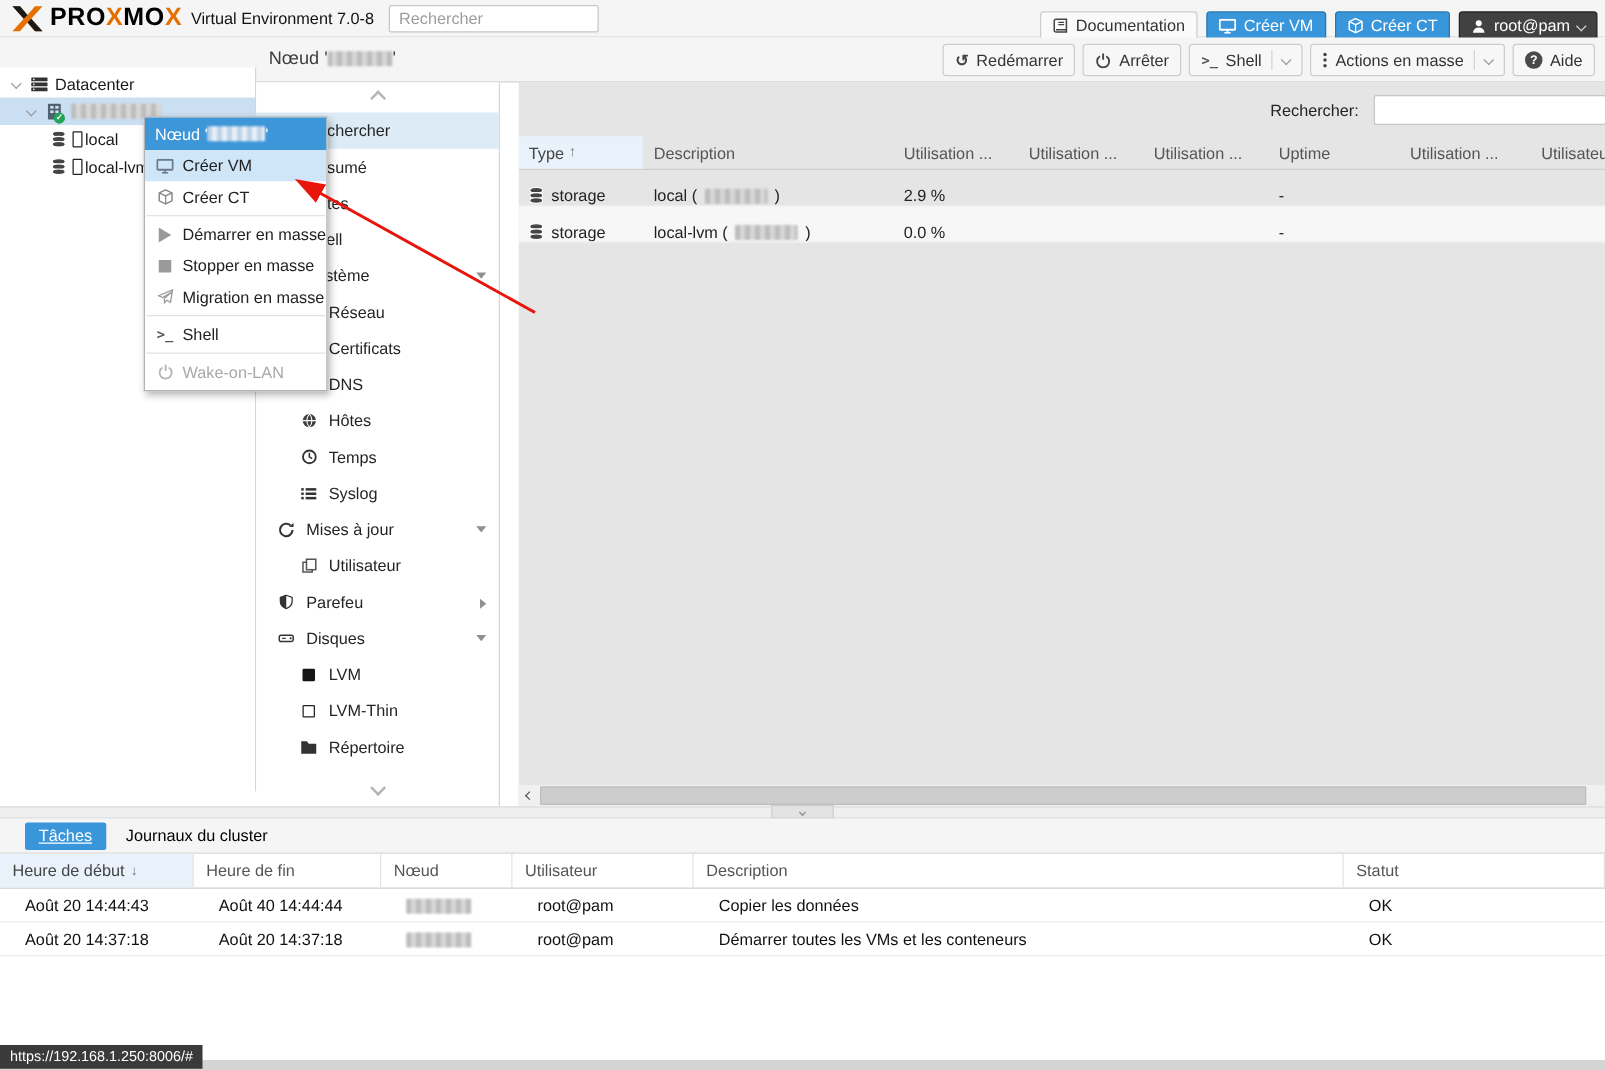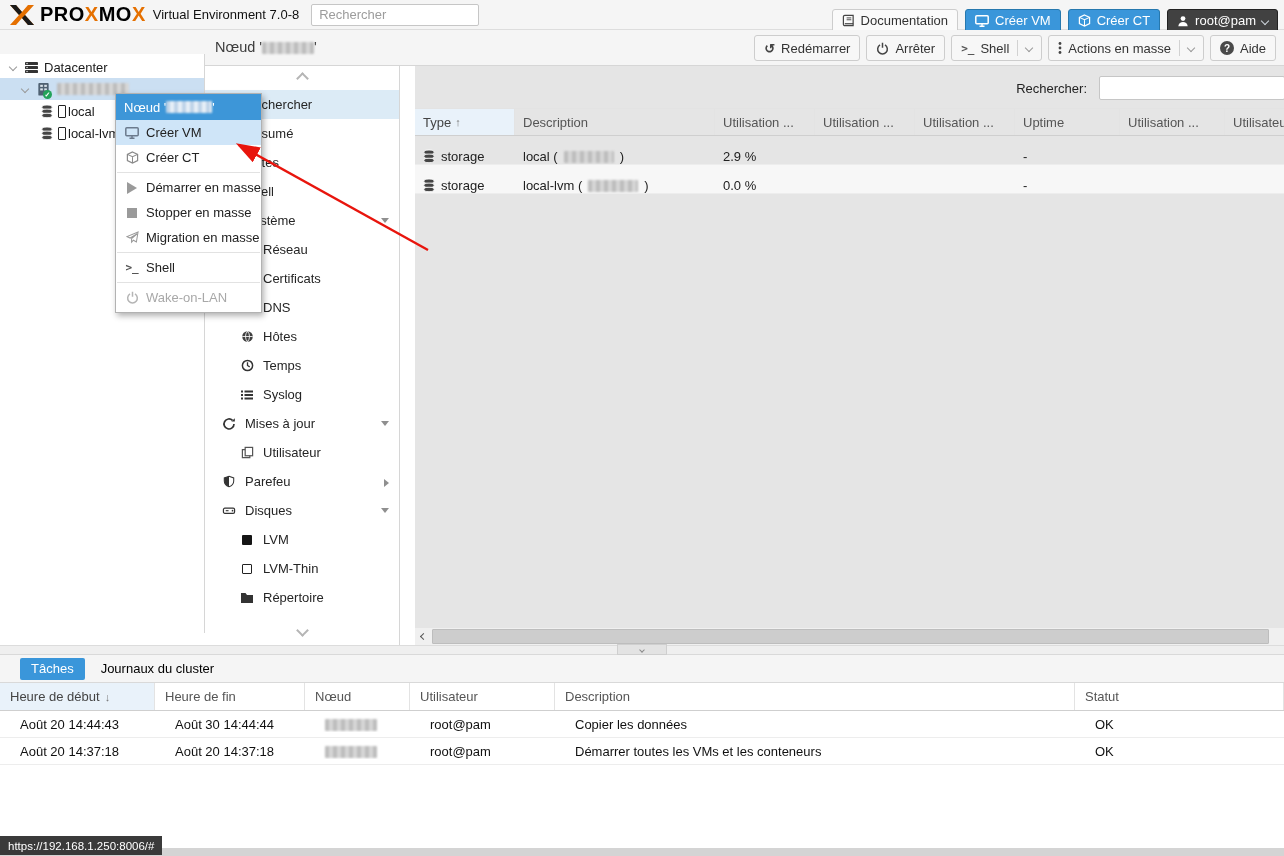--- a/index.html
+++ b/index.html
@@ -72,21 +72,21 @@
   .chv.sm { width:5px; height:5px; border-color:#555; border-width:1.7px; }
 
   
   #splitter { left:0; top:645px; width:1284px; height:10px; background:#efefef; border-top:1px solid #dcdcdc; border-bottom:1px solid #d9d9d9; }
   .collapse-handle { position:absolute; left:617px; top:-2px; width:50px; height:11px; background:#e3e3e3; border:1px solid #cfcfcf; display:flex; align-items:center; justify-content:center; }
   .collapse-handle .chv { width:4px; height:4px; border-color:#8a8a8a; }
 
   
   #bottom { left:0; top:655px; width:1284px; height:193px; background:#fff; }
   .tabbar { height:28px; background:#f5f5f5; border-bottom:1px solid #d9d9d9; display:flex; align-items:center; }
-  .tab-active { margin-left:20px; height:22px; padding:0 11px; background:#3a96da; color:#fff; border-radius:2px; display:flex; align-items:center; }
+  .tab-active { margin-left:20px; height:22px; padding:0 11px; background:#3a96da; color:#fff; border-radius:2px; display:flex; align-items:center;text-decoration:underline; }
   .tab-plain { margin-left:16px; color:#000000; }
   .bhead { height:28px; display:flex; border-bottom:1px solid #cfcfcf; color:#555; }
   .bh { display:flex; align-items:center; gap:5px; padding:0 10px; border-right:1px solid #e3e3e3; white-space:nowrap; overflow:hidden; }
   .bh.sorted { background:#e9f2fa; color:#444; }
   .brow { height:27px; display:flex; align-items:center; border-bottom:1px solid #ededed; color:#111; }
   .bc { padding:0 20px; white-space:nowrap; overflow:hidden; }
   .b0{width:155px}.b1{width:150px}.b2{width:105px}.b3{width:145px}.b4{width:520px}.bx{flex:1;min-width:0}
 
   
   #bstrip { left:0; top:848px; width:1284px; height:8px; background:#d4d4d4; }
@@ -570,21 +570,21 @@
         </div>
       <div class="bh b4">
           <span>Description</span>
         </div>
       <div class="bh bx">
           <span>Statut</span>
         </div>
     </div>
     <div class="brow">
       <div class="bc b0">Août 20 14:44:43</div>
-      <div class="bc b1">Août 30 14:44:44</div>
+      <div class="bc b1">Août 40 14:44:44</div>
       <div class="bc b2"><span class="blur" style="width:52px"></span></div>
       <div class="bc b3">root@pam</div>
       <div class="bc b4">Copier les données</div>
       <div class="bc bx">OK</div>
     </div>
     <div class="brow">
       <div class="bc b0">Août 20 14:37:18</div>
       <div class="bc b1">Août 20 14:37:18</div>
       <div class="bc b2"><span class="blur" style="width:52px"></span></div>
       <div class="bc b3">root@pam</div>

